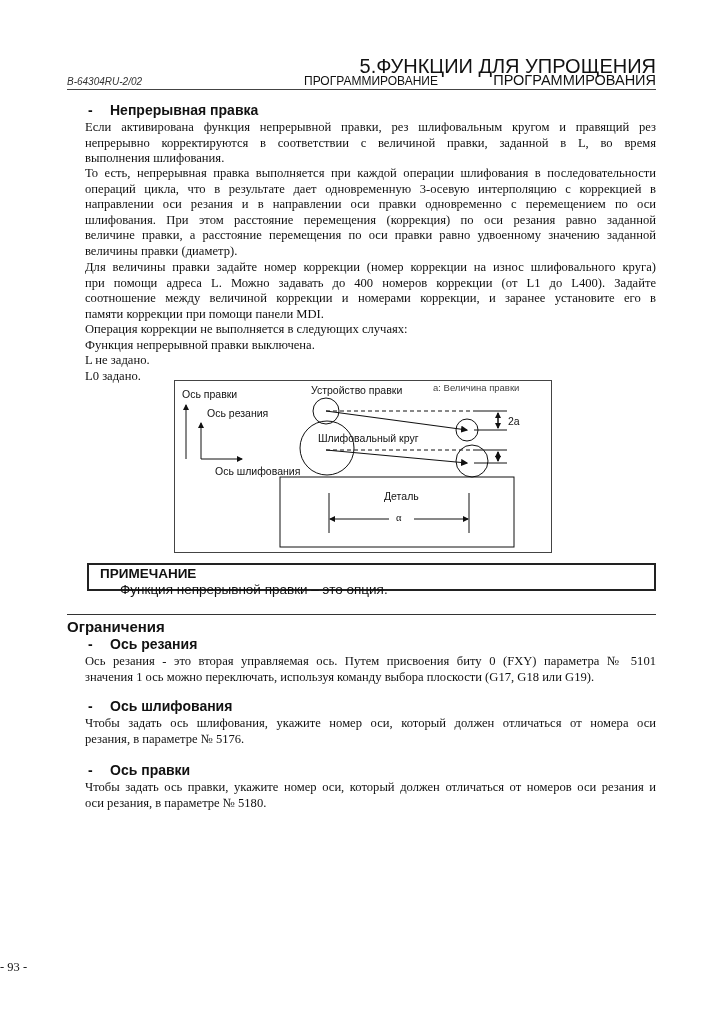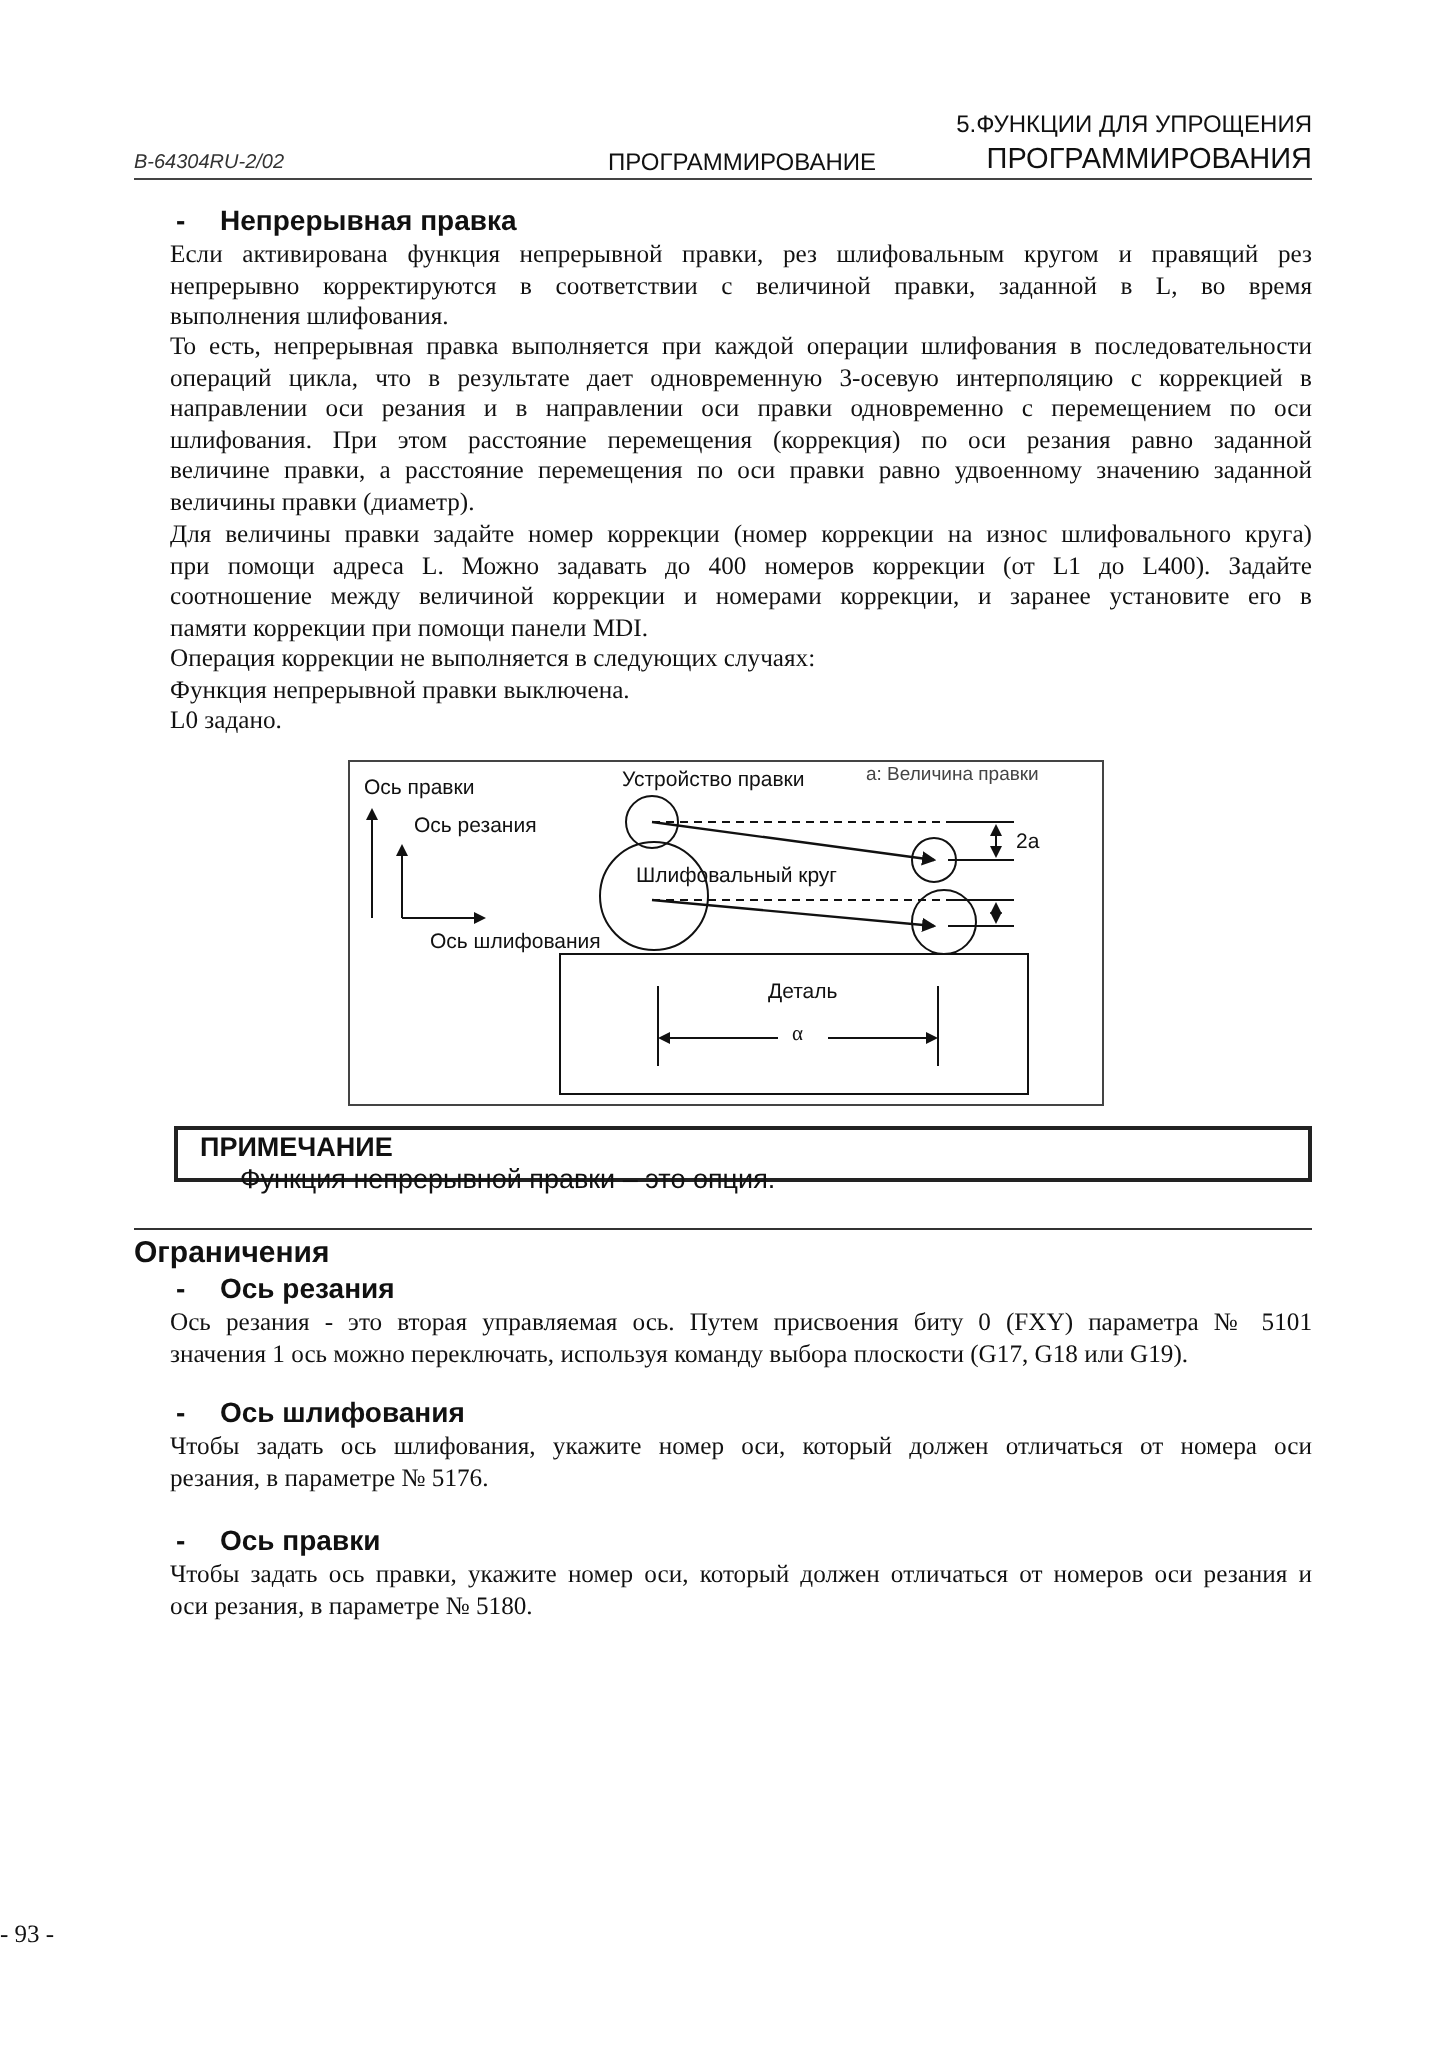--- a/index.html
+++ b/index.html
@@ -4,21 +4,21 @@
 <style>
   html, body { margin: 0; padding: 0; background: #ffffff; }
   body { width: 724px; height: 1024px; position: relative; overflow: hidden; color: #111; }
   .abs { position: absolute; }
   .sans { font-family: "Liberation Sans", "DejaVu Sans", sans-serif; }
   .serif { font-family: "Liberation Serif", "DejaVu Serif", serif; }
 
   
   .hdr-code { left: 67px; top: 76px; font-size: 10px; color: #333; font-style: italic; }
   .hdr-mid { left: 304px; top: 74px; font-size: 12px; }
-  .hdr-right1 { right: 68px; top: 55px; font-size: 12px; text-align: left; }
+  .hdr-right1 { right: 68px; top: 55px; font-size: 20px; text-align: left; }
   .hdr-right2 { right: 68px; top: 72px; font-size: 14.5px; text-align: center; }
   .hdr-line { left: 67px; top: 89px; width: 589px; height: 0; border-top: 1.5px solid #444; }
 
   
   .dash { font-family: "Liberation Sans", sans-serif; font-weight: bold; font-size: 14px; }
   .h2 { font-family: "Liberation Sans", sans-serif; font-weight: bold; font-size: 14px; }
   .h1 { font-family: "Liberation Sans", sans-serif; font-weight: bold; font-size: 15px; }
 
   .para { left: 85px; width: 571px; font-family: Liberation Serif, serif; font-size: 12.6px; line-height: 15.6px; text-align: justify; }
   .line { margin: 0; text-align: justify; text-align-last: justify; }
@@ -67,20 +67,21 @@
 <div class="abs para" style="top:260px;">
   <div class="line">Для величины правки задайте номер коррекции (номер коррекции на износ шлифовального круга)</div>
   <div class="line">при помощи адреса L. Можно задавать до 400 номеров коррекции (от L1 до L400). Задайте</div>
   <div class="line">соотношение между величиной коррекции и номерами коррекции, и заранее установите его в</div>
   <div class="line last">памяти коррекции при помощи панели MDI.</div>
 </div>
 
 <div class="abs para" style="top:322px;">
   <div class="line last">Операция коррекции не выполняется в следующих случаях:</div>
   <div class="line last">Функция непрерывной правки выключена.</div>
+  <div class="line last">L не задано.</div>
   <div class="line last">L0 задано.</div>
 </div>
 
 <div class="abs diagram">
   <svg width="378" height="173" viewBox="0 0 378 173" style="position:absolute; left:-1.5px; top:-1.5px;">
     <defs>
       <marker id="arr" markerWidth="6" markerHeight="6" refX="5" refY="3" orient="auto">
         <path d="M0,0 L6,3 L0,6 z" fill="#111"></path>
       </marker>
     </defs>

